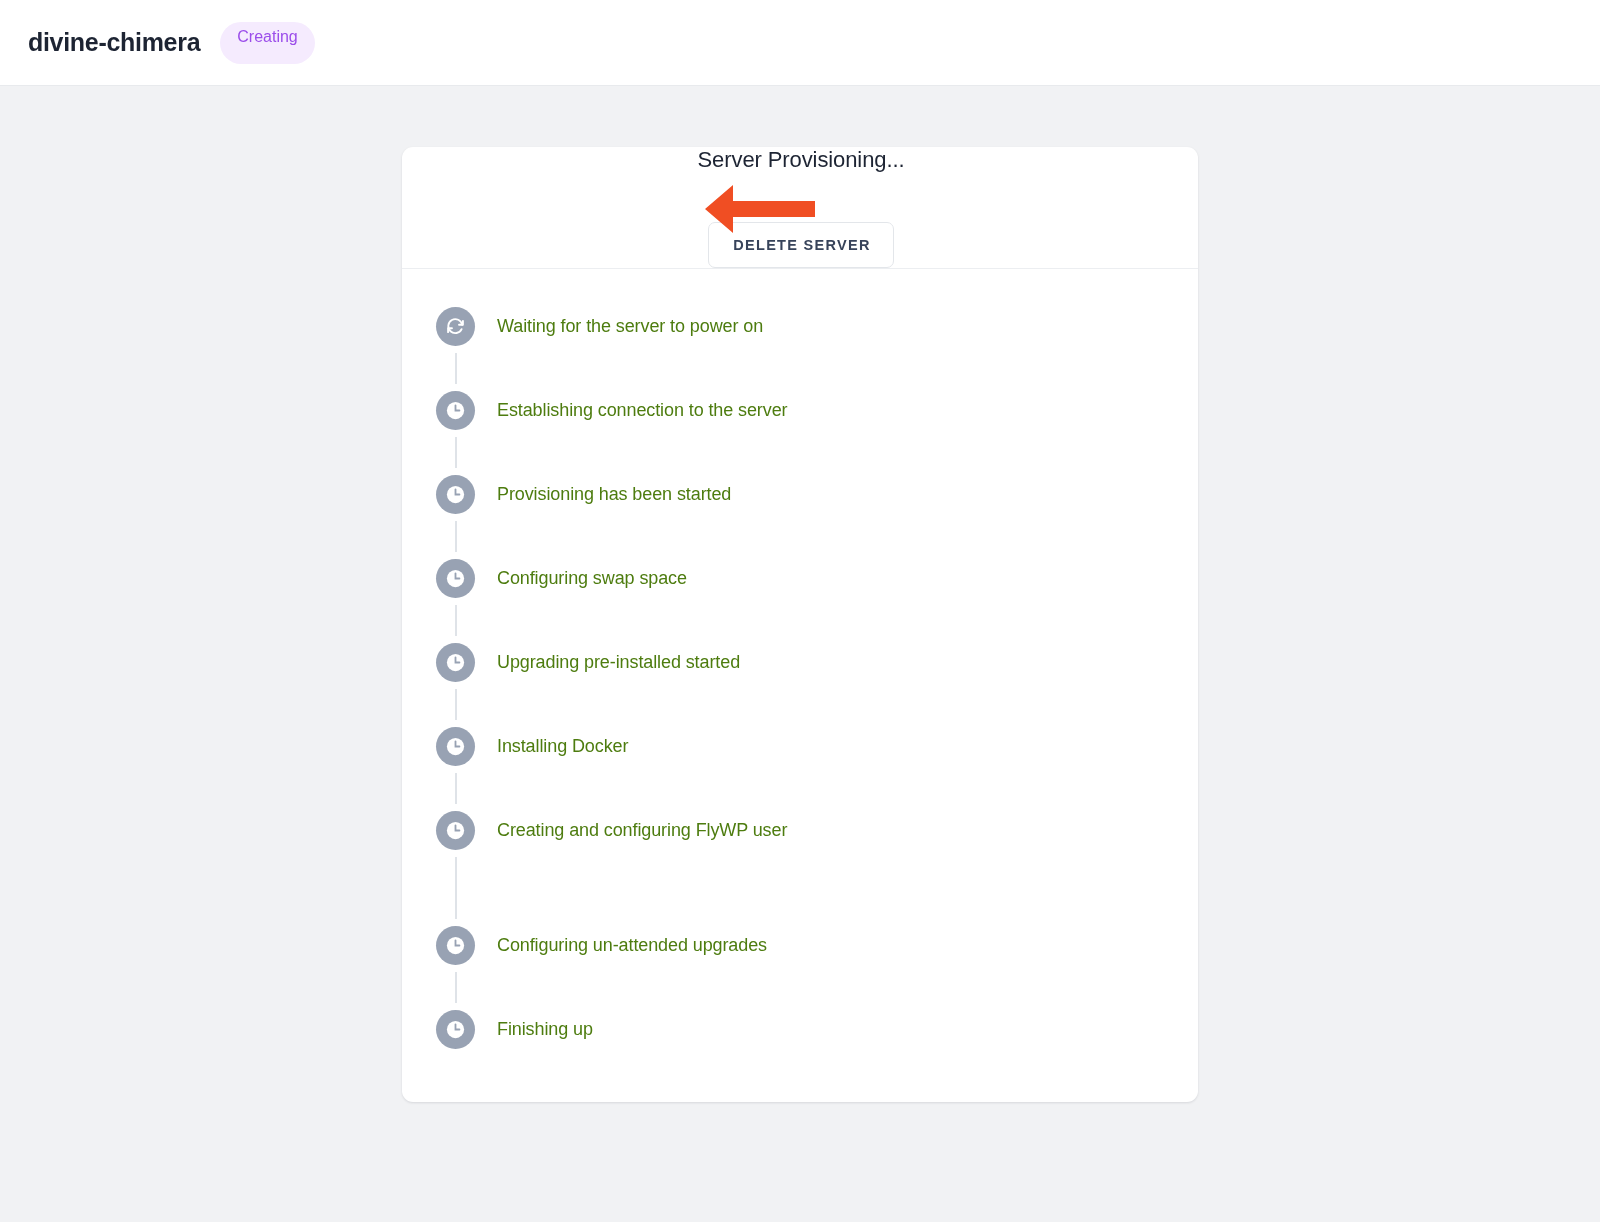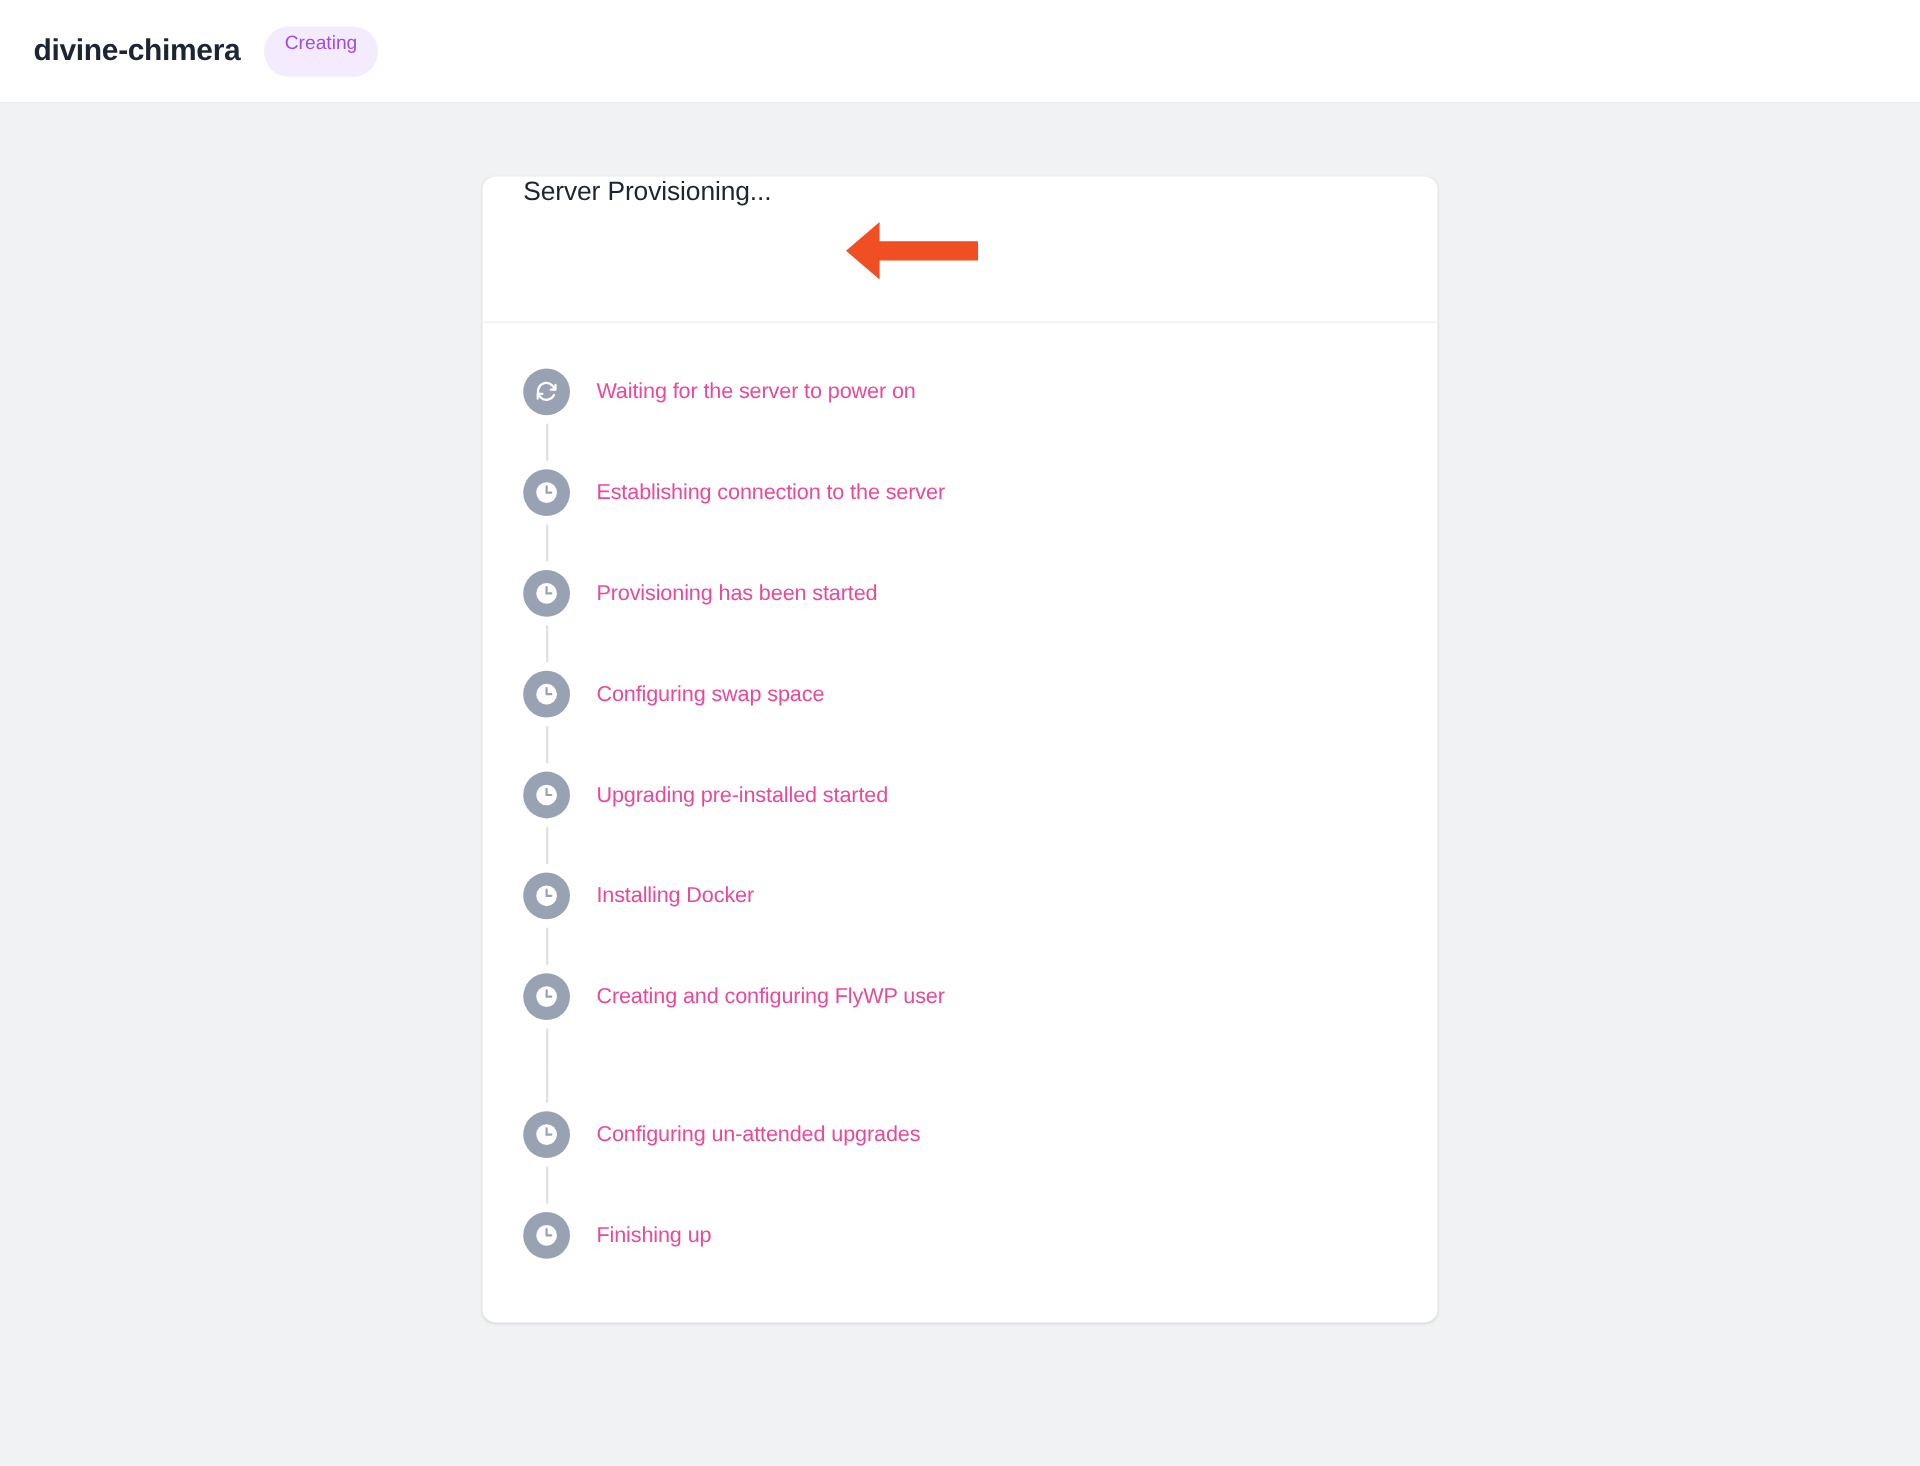--- a/index.html
+++ b/index.html
@@ -53,22 +53,23 @@
     box-shadow: 0 1px 3px rgba(16,24,40,.08), 0 1px 2px rgba(16,24,40,.04);
     overflow: hidden;
   }
 
   
   .card-header {
     position: relative;
     height: 122px;
     border-bottom: 1px solid #eceef1;
     display: flex;
-    align-items: flex-start;
+    align-items: center;
     padding: 0 32px 0 34px;
+    flex-direction: column;
   }
   .card-title {
     font-size: 22px;
     color: #1d2433;
     letter-spacing: -0.1px;
     white-space: nowrap;
   }
   .spacer { flex: 1 1 auto; }
 
   .delete-btn {
@@ -111,21 +112,21 @@
     min-width: 39px;
     border-radius: 50%;
     background: #98a2b3;
     display: flex;
     align-items: center;
     justify-content: center;
   }
   .step-label {
     margin-left: 22px;
     font-size: 18px;
-    color: #ec4899;
+    color: #4d7c0f;
     letter-spacing: -0.1px;
     white-space: nowrap;
   }
   .connector {
     height: 31px;
     display: flex;
   }
   .connector-line {
     width: 2px;
     height: 100%;
@@ -148,20 +149,21 @@
       <span class="card-title">Server Provisioning...</span>
 
       <span class="annotation-arrow">
         <svg width="110" height="50" viewBox="0 0 110 50">
           <polygon points="0,25 28,1 28,17 110,17 110,33 28,33 28,49" fill="#f04e23"></polygon>
         </svg>
       </span>
 
       <span class="spacer"></span>
 
+      <button class="delete-btn">DELETE SERVER</button>
     </div>
 
     <div class="steps">
 
       <div class="step">
         <span class="step-icon">
           <svg width="21" height="21" viewBox="0 0 24 24" fill="none" stroke="#ffffff" stroke-width="2.1" stroke-linecap="round" stroke-linejoin="round">
             <polyline points="20.5,5.5 20.5,10 16,10"></polyline>
             <path d="M19.6 10a8 8 0 1 0-.6 5"></path>
             <polyline points="3.5,18.5 3.5,14 8,14"></polyline>

